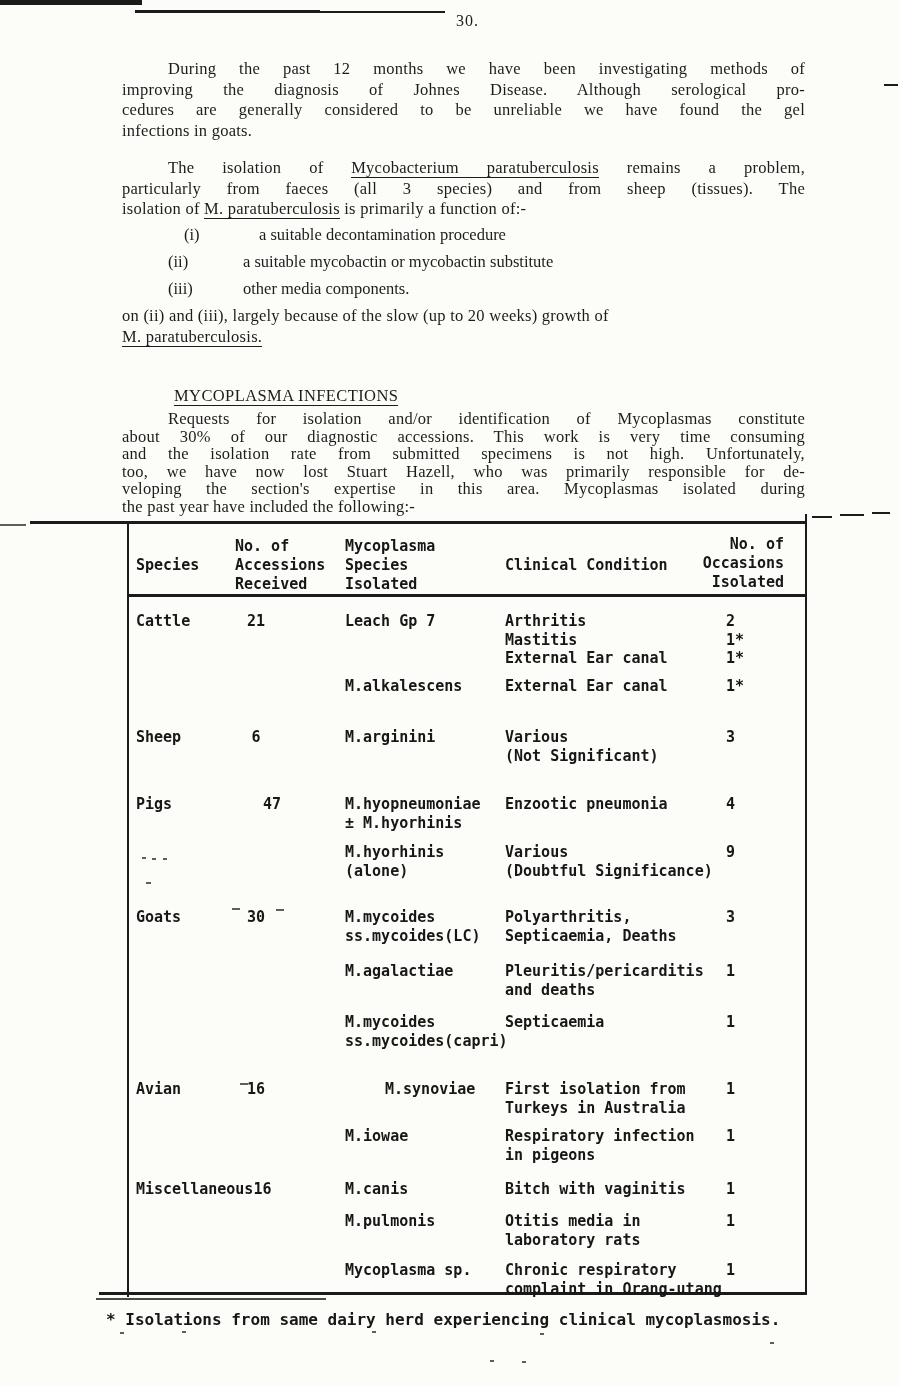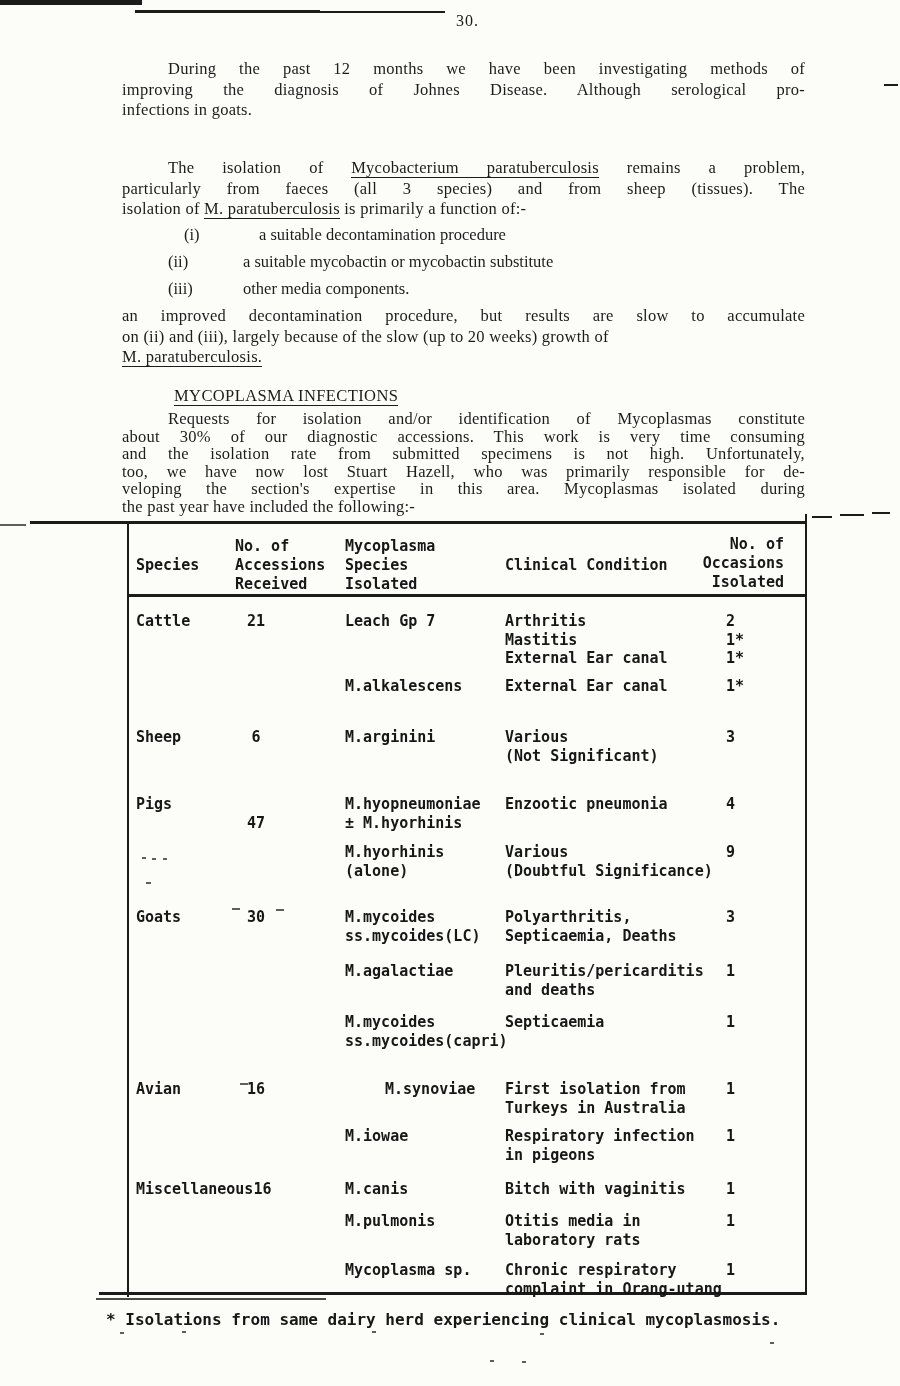--- a/index.html
+++ b/index.html
@@ -35,29 +35,29 @@
   <div class="pageno">30.</div>
 
   <div class="body-text">
     <div class="heading">
       <span class="u2">MYCOPLASMA INFECTIONS</span>
     </div>
 
   <div class="para" style="top: 59px;">
         <div class="line jline" style="line-height: 20.5px; margin-left: 46px;"><span>During the past 12 months we have been investigating methods of</span></div>
         <div class="line jline" style="line-height: 20.5px;"><span>improving the diagnosis of Johnes Disease.  Although serological pro-</span></div>
+        <div class="line jline" style="line-height: 20.5px;"><span>cedures are generally considered to be unreliable we have found the gel</span></div>
         <div class="line" style="line-height: 20.5px;"><span>infections in goats.</span></div>
       </div>
       <div class="para" style="top: 158px;">
         <div class="line jline" style="line-height: 20.5px; margin-left: 46px;"><span>The isolation of </span><span class="u">Mycobacterium paratuberculosis</span><span> remains a problem,</span></div>
         <div class="line jline" style="line-height: 20.5px;"><span>particularly from faeces (all 3 species) and from sheep (tissues).  The</span></div>
         <div class="line" style="line-height: 20.5px;"><span>isolation of </span><span class="u">M. paratuberculosis</span><span> is primarily a function of:-</span></div>
       </div>
       <div class="para" style="top: 306px;">
-        <div class="line jline" style="line-height: 20.5px;"><span>an improved decontamination procedure, but results are slow to accumulate</span></div>
         <div class="line" style="line-height: 20.5px;"><span>on (ii) and (iii), largely because of the slow (up to 20 weeks) growth of</span></div>
         <div class="line" style="line-height: 20.5px;"><span class="u">M. paratuberculosis.</span></div>
       </div>
       <div class="para" style="top: 410px;">
         <div class="line jline" style="line-height: 17.6px; margin-left: 46px;"><span>Requests for isolation and/or identification of Mycoplasmas constitute</span></div>
         <div class="line jline" style="line-height: 17.6px;"><span>about 30% of our diagnostic accessions.  This work is very time consuming</span></div>
         <div class="line jline" style="line-height: 17.6px;"><span>and the isolation rate from submitted specimens is not high.  Unfortunately,</span></div>
         <div class="line jline" style="line-height: 17.6px;"><span>too, we have now lost Stuart Hazell, who was primarily responsible for de-</span></div>
         <div class="line jline" style="line-height: 17.6px;"><span>veloping the section's expertise in this area.  Mycoplasmas isolated during</span></div>
         <div class="line" style="line-height: 17.6px;"><span>the past year have included the following:-</span></div>
@@ -95,21 +95,21 @@
         <div class="mono cell" style="left: 726px; top: 612px;"><div>2</div><div>1*</div><div>1*</div></div>
         <div class="mono cell" style="left: 345px; top: 677px;"><div>M.alkalescens</div></div>
         <div class="mono cell" style="left: 505px; top: 677px;"><div>External Ear canal</div></div>
         <div class="mono cell" style="left: 726px; top: 677px;"><div>1*</div></div>
         <div class="mono cell" style="left: 136px; top: 728px;"><div>Sheep</div></div>
         <div class="mono cell" style="left: 231px; top: 728px; width: 50px; text-align: center;"><div>6</div></div>
         <div class="mono cell" style="left: 345px; top: 728px;"><div>M.arginini</div></div>
         <div class="mono cell" style="left: 505px; top: 728px;"><div>Various</div><div>(Not Significant)</div></div>
         <div class="mono cell" style="left: 726px; top: 728px;"><div>3</div></div>
         <div class="mono cell" style="left: 136px; top: 795px;"><div>Pigs</div></div>
-        <div class="mono cell" style="left: 231px; top: 795px; width: 50px; text-align: center; margin-top: 19px;"><div>47</div></div>
+        <div class="mono cell" style="left: 231px; top: 795px; width: 50px; text-align: right;"><div>47</div></div>
         <div class="mono cell" style="left: 345px; top: 795px;"><div>M.hyopneumoniae</div><div>± M.hyorhinis</div></div>
         <div class="mono cell" style="left: 505px; top: 795px;"><div>Enzootic pneumonia</div></div>
         <div class="mono cell" style="left: 726px; top: 795px;"><div>4</div></div>
         <div class="mono cell" style="left: 345px; top: 843px;"><div>M.hyorhinis</div><div>(alone)</div></div>
         <div class="mono cell" style="left: 505px; top: 843px;"><div>Various</div><div>(Doubtful Significance)</div></div>
         <div class="mono cell" style="left: 726px; top: 843px;"><div>9</div></div>
         <div class="mono cell" style="left: 136px; top: 908px;"><div>Goats</div></div>
         <div class="mono cell" style="left: 231px; top: 908px; width: 50px; text-align: center;"><div>30</div></div>
         <div class="mono cell" style="left: 345px; top: 908px;"><div>M.mycoides</div><div>ss.mycoides(LC)</div></div>
         <div class="mono cell" style="left: 505px; top: 908px;"><div>Polyarthritis,</div><div>Septicaemia, Deaths</div></div>

